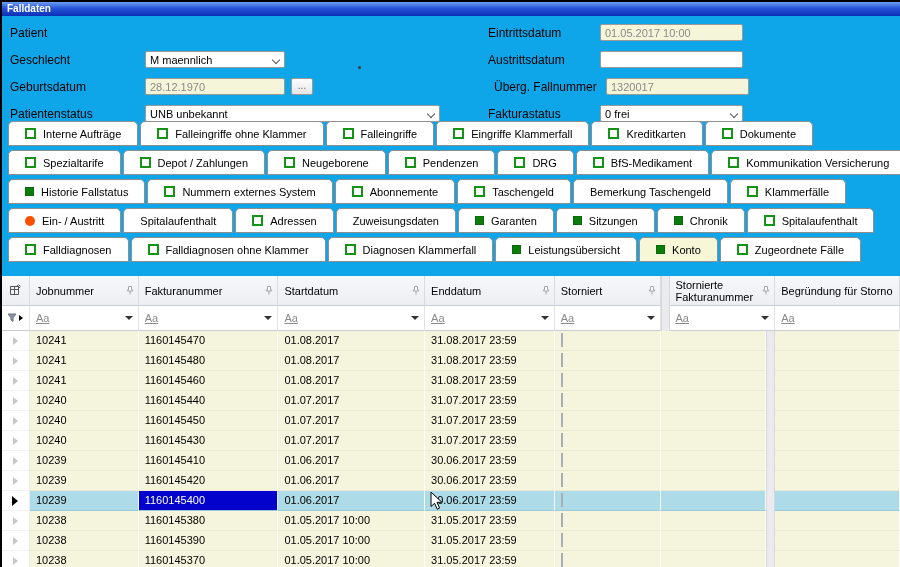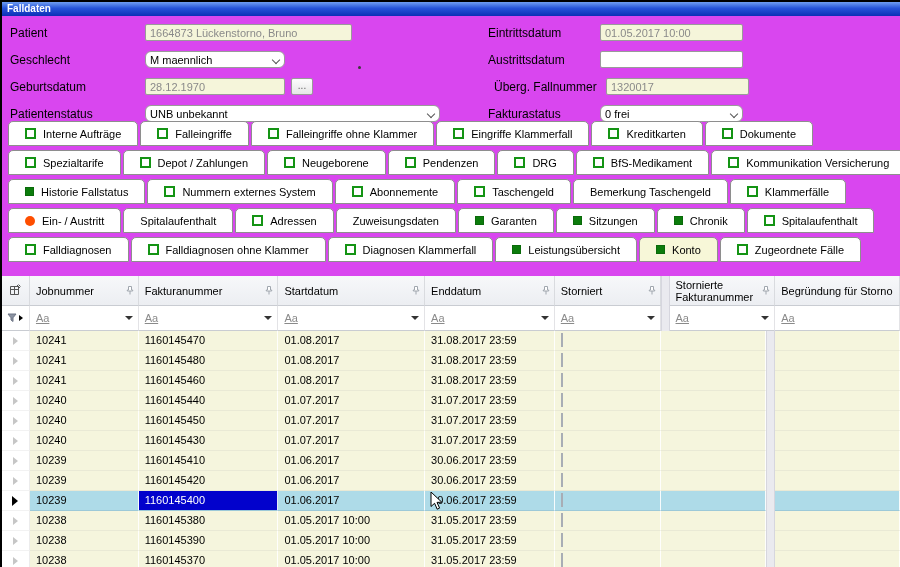--- a/index.html
+++ b/index.html
@@ -1,35 +1,35 @@
 <!DOCTYPE html>
 <html><head>
 <meta charset="utf-8">
 <style>
   html,body{margin:0;padding:0;background:#fff;}
   .window{
-    position:relative;width:900px;height:567px;overflow:hidden;background:#d946ef;
+    position:relative;width:900px;height:567px;overflow:hidden;background:#0ea5e9;
     border-left:2px solid #000;border-top:2px solid #000;box-sizing:border-box;
     font-family:"Liberation Sans", sans-serif;font-size:11px;color:#000;
   }
   
   .titlebar{
     position:absolute;left:0;top:0;width:100%;height:14px;
     background:linear-gradient(180deg,#6f9ef2 0%,#2653d8 45%,#0c2fb6 100%);
     color:#fff;font-weight:bold;font-size:10px;line-height:14px;padding-left:5px;box-sizing:border-box;
   }
   
   .form-row{position:absolute;height:17px;}
   .form-label{position:absolute;top:2px;font-size:12px;color:#000;white-space:nowrap;}
   .field{
     position:absolute;height:17px;box-sizing:border-box;border:1px solid #9a9a9a;border-radius:2px;
     background:#fff;padding:2px 4px 0 4px;font-size:11px;white-space:nowrap;overflow:hidden;
   }
   .field.readonly{background:#f5f5da;color:#8a8a8a;}
-  .field.select{padding-right:8px;color:#000;border-radius:6px;}
+  .field.select{padding-right:8px;color:#000;}
   .chev{position:absolute;right:5px;top:5px;width:5px;height:5px;border-right:1px solid #555;border-bottom:1px solid #555;transform:rotate(45deg);}
   .browse-btn{
     position:absolute;height:17px;width:22px;box-sizing:border-box;border:1px solid #9a9a9a;border-radius:2px;
     background:linear-gradient(#fdfdfd,#e6e6e6);color:#666;text-align:center;line-height:13px;font-size:10px;
   }
   .stray-dot{position:absolute;left:356px;top:64px;width:3px;height:3px;background:#3a3a3a;border-radius:50%;}
   
   .tab-row{position:absolute;left:6px;height:25px;display:flex;gap:2px;white-space:nowrap;}
   .tab{
     display:inline-flex;align-items:center;gap:7px;height:25px;padding:0 16px;box-sizing:border-box;
@@ -73,21 +73,20 @@
 <body>
 
 <div class="window">
   <div class="titlebar">
     <span>Falldaten</span>
   </div>
 
   <div id="form-area">
       <div class="form-row" style="top: 22px; left: 0px; width: 898px;">
         <div class="form-label" style="left: 8px;">Patient</div>
-        <div class="field readonly" style="left: 143px; width: 207px; top: 0px;"><span>1664873 Lückenstorno, Bruno</span></div>
       </div>
       <div class="form-row" style="top: 49px; left: 0px; width: 898px;">
         <div class="form-label" style="left: 8px;">Geschlecht</div>
         <div class="field select" style="left: 143px; width: 140px; top: 0px;"><span>M maennlich</span><span class="chev"></span></div>
       </div>
       <div class="form-row" style="top: 76px; left: 0px; width: 898px;">
         <div class="form-label" style="left: 8px;">Geburtsdatum</div>
         <div class="field readonly" style="left: 143px; width: 140px; top: 0px;"><span>28.12.1970</span></div>
         <div class="browse-btn" style="left: 289px; top: 0px;">...</div>
       </div>
@@ -115,25 +114,25 @@
   <div class="stray-dot"></div>
 
   <div id="tabs-area">
       <div class="tab-row" style="top: 119px;">
         <div class="tab">
           <span class="ic-hollow"></span>
           <span>Interne Aufträge</span>
         </div>
         <div class="tab">
           <span class="ic-hollow"></span>
+          <span>Falleingriffe ohne Klammer</span>
+        </div>
+        <div class="tab">
+          <span class="ic-hollow"></span>
           <span>Falleingriffe</span>
-        </div>
-        <div class="tab">
-          <span class="ic-hollow"></span>
-          <span>Falleingriffe ohne Klammer</span>
         </div>
         <div class="tab">
           <span class="ic-hollow"></span>
           <span>Eingriffe Klammerfall</span>
         </div>
         <div class="tab">
           <span class="ic-hollow"></span>
           <span>Kreditkarten</span>
         </div>
         <div class="tab">

